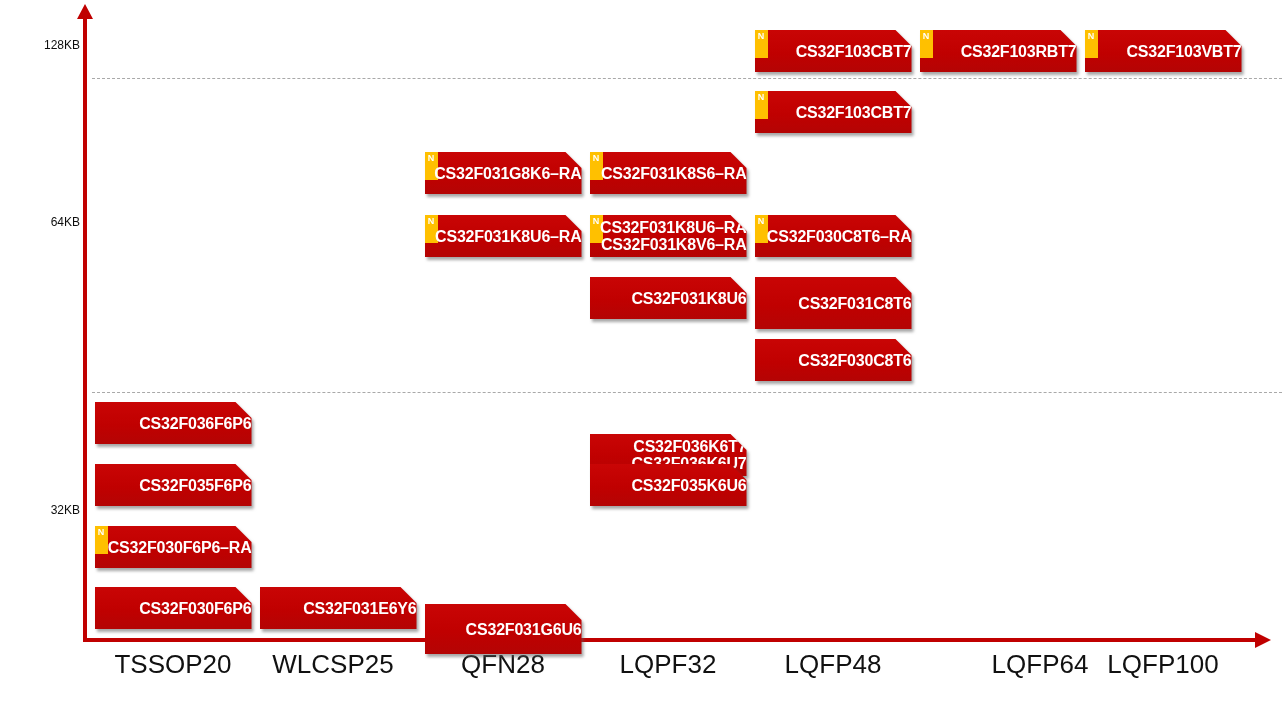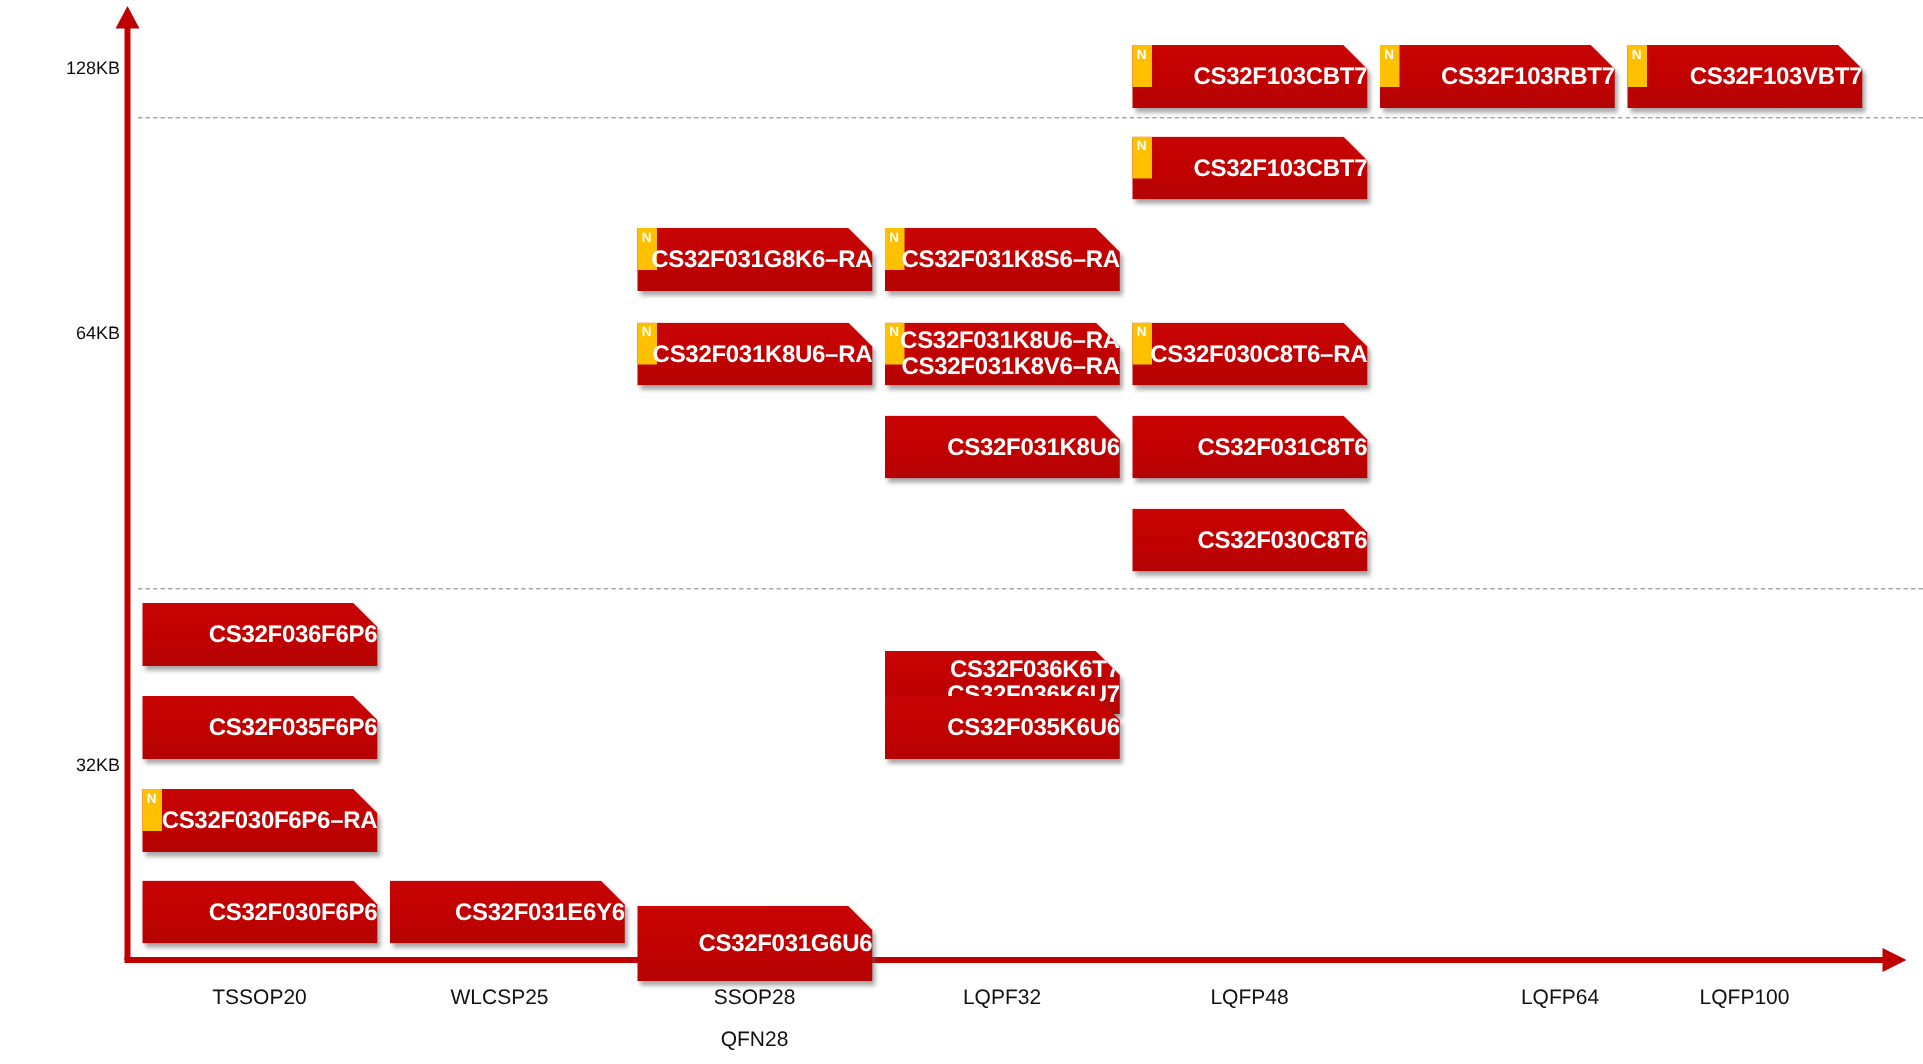--- a/index.html
+++ b/index.html
@@ -60,21 +60,21 @@
     font-size: 12px;
     line-height: 26px;
     color: #0d0d0d;
     white-space: nowrap;
   }
   .xlabel {
     position: absolute;
     top: 650px;
     width: 170px;
     text-align: center;
-    font-size: 14px;
+    font-size: 26px;
     line-height: 28px;
     color: #111111;
     white-space: nowrap;
   }
 
   
   .chip-wrap {
     position: absolute;
     width: 157px; height: 42px;
     filter: drop-shadow(2px 3px 1.5px rgba(95, 95, 95, 0.55));
@@ -130,21 +130,20 @@
       <div class="ylabel" style="top: 497px;">32KB</div>
     </div>
   <div id="xlabels">
       <div class="xlabel" style="left: 88px;">
         <div>TSSOP20</div>
       </div>
       <div class="xlabel" style="left: 248px;">
         <div>WLCSP25</div>
       </div>
       <div class="xlabel" style="left: 418px;">
-        <div>SSOP28</div>
         <div>QFN28</div>
       </div>
       <div class="xlabel" style="left: 583px;">
         <div>LQPF32</div>
       </div>
       <div class="xlabel" style="left: 748px;">
         <div>LQFP48</div>
       </div>
       <div class="xlabel" style="left: 955px;">
         <div>LQFP64</div>
@@ -227,21 +226,21 @@
           </div>
         </div>
       </div>
       <div class="chip-wrap" style="left: 589.5px; top: 277px; width: 157px; height: 42px;">
         <div class="chip">
           <div class="chip-text">
             <div>CS32F031K8U6</div>
           </div>
         </div>
       </div>
-      <div class="chip-wrap" style="left: 754.5px; top: 277px; width: 157px; height: 42px;">
+      <div class="chip-wrap" style="left: 754.5px; top: 277px; width: 157px; height: 52px;">
         <div class="chip">
           <div class="chip-text">
             <div>CS32F031C8T6</div>
           </div>
         </div>
       </div>
       <div class="chip-wrap" style="left: 754.5px; top: 339px; width: 157px; height: 42px;">
         <div class="chip">
           <div class="chip-text">
             <div>CS32F030C8T6</div>

